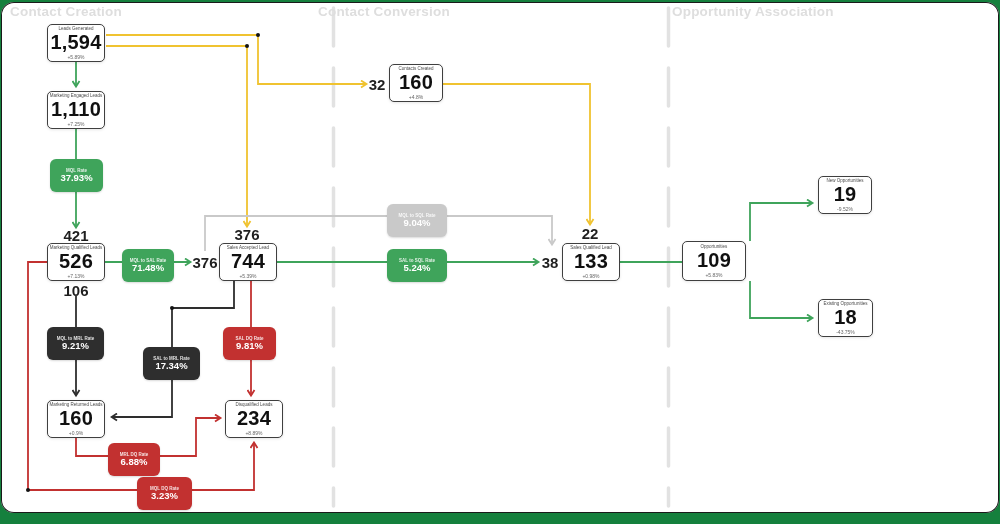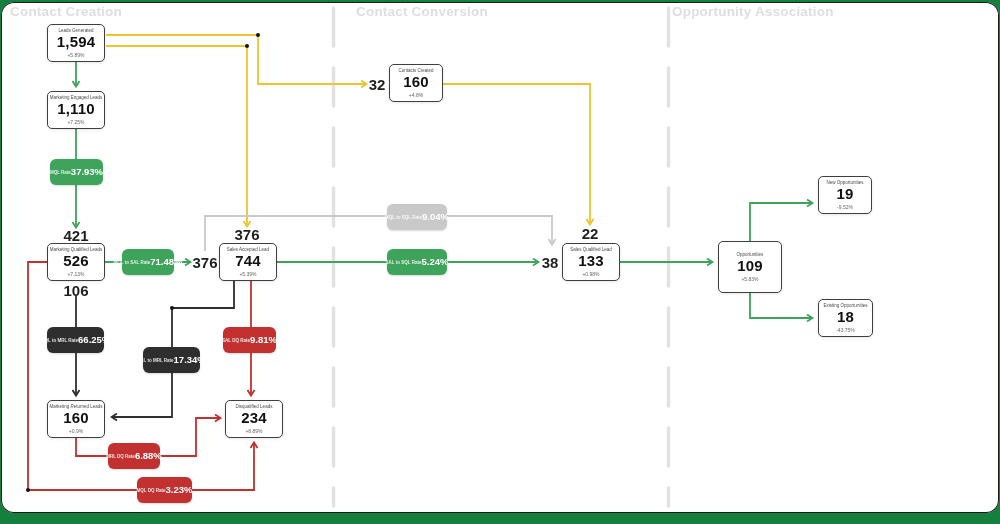--- a/index.html
+++ b/index.html
@@ -14,40 +14,40 @@
   .stroke-green { stroke:var(--green); } .stroke-yellow { stroke:var(--yellow); }
   .stroke-red   { stroke:var(--red);   } .stroke-dark   { stroke:var(--dark); }
   .stroke-grey  { stroke:var(--grey);  }
   .divider { stroke:#e2e2e2; stroke-width:3.5; stroke-linecap:round; stroke-dasharray:38 22; }
   .dot { fill:#141414; }
   .node { position:absolute; width:58px; height:38px; background:#fff;
           border:1.6px solid #3f3f3f; border-radius:5px; z-index:3;
           display:flex; flex-direction:column; align-items:center; justify-content:center;
           box-shadow:0 1px 3px rgba(0,0,0,.10); }
   .node-label { font-size:4.5px; color:#4a4a4a; white-space:nowrap; margin-bottom:1px; }
-  .node-value { font-size:15px; font-weight:700; color:#101010; line-height:1.05; letter-spacing:.2px; }
+  .node-value { font-size:20px; font-weight:700; color:#101010; line-height:1.05; letter-spacing:.2px; }
   .node-delta { font-size:5px; color:#666; margin-top:1.5px; }
-  .badge { position:absolute; height:26px; border-radius:6px; z-index:4; color:#fff;
-           display:flex; flex-direction:row; align-items:center; justify-content:center;
+  .badge { position:absolute; height:33px; border-radius:6px; z-index:4; color:#fff;
+           display:flex; flex-direction:column; align-items:center; justify-content:center;
            box-shadow:0 1px 2px rgba(0,0,0,.15); }
   .badge.green { background:var(--green); } .badge.grey { background:var(--grey); }
   .badge.dark  { background:var(--dark);  } .badge.red  { background:var(--red);text-align:right; }
   .badge-label { font-size:4.5px; font-weight:600; opacity:.85; white-space:nowrap; }
   .badge-value { font-size:9.5px; font-weight:700; line-height:1.1; }
   .flow { position:absolute; transform:translate(-50%,-50%); font-size:15px; font-weight:700;
           color:#1f1f1f; z-index:2; }
 </style>
 </head>
 <body>
 
 <div id="stage">
   <div id="canvas"></div>
 
   <div class="section-title" style="left:10px">Contact Creation</div>
-  <div class="section-title" style="left:356px">Contact Conversion</div>
+  <div class="section-title" style="left:318px">Contact Conversion</div>
   <div class="section-title" style="left:672px">Opportunity Association</div>
 
   <svg id="wires" width="1000" height="524">
     <defs>
       <marker id="arr-green" viewBox="0 0 9 9" markerWidth="9" markerHeight="9" refX="6.5" refY="4.5" orient="auto" markerUnits="userSpaceOnUse">
         <path d="M1.5,1 L7,4.5 L1.5,8" fill="none" stroke-width="1.8" class="stroke-green"></path>
         </marker>
       <marker id="arr-yellow" viewBox="0 0 9 9" markerWidth="9" markerHeight="9" refX="6.5" refY="4.5" orient="auto" markerUnits="userSpaceOnUse">
         <path d="M1.5,1 L7,4.5 L1.5,8" fill="none" stroke-width="1.8" class="stroke-yellow"></path>
         </marker>
@@ -115,21 +115,21 @@
   <div class="node" style="left:389px;top:64px;width:54px">
     <div class="node-label">Contacts Created</div>
     <div class="node-value">160</div>
     <div class="node-delta">+4.8%</div>
   </div>
   <div class="node" style="left:562px;top:243px">
     <div class="node-label">Sales Qualified Lead</div>
     <div class="node-value">133</div>
     <div class="node-delta">+0.98%</div>
   </div>
-  <div class="node" style="left:718px;top:241px;width:64px;height:52px">
+  <div class="node" style="left:682px;top:241px;width:64px;height:40px">
     <div class="node-label">Opportunities</div>
     <div class="node-value">109</div>
     <div class="node-delta">+5.83%</div>
   </div>
   <div class="node" style="left:818px;top:176px;width:54px">
     <div class="node-label">New Opportunities</div>
     <div class="node-value">19</div>
     <div class="node-delta">-9.52%</div>
   </div>
   <div class="node" style="left:818px;top:299px;width:55px">
@@ -159,21 +159,21 @@
   <div class="badge green" style="left:387px;top:249px;width:60px">
     <div class="badge-label">SAL to SQL Rate</div>
     <div class="badge-value">5.24%</div>
   </div>
   <div class="badge grey" style="left:387px;top:204px;width:60px">
     <div class="badge-label">MQL to SQL Rate</div>
     <div class="badge-value">9.04%</div>
   </div>
   <div class="badge dark" style="left:47px;top:327px;width:57px">
     <div class="badge-label">MQL to MRL Rate</div>
-    <div class="badge-value">66.25%</div>
+    <div class="badge-value">9.21%</div>
   </div>
   <div class="badge dark" style="left:143px;top:347px;width:57px">
     <div class="badge-label">SAL to MRL Rate</div>
     <div class="badge-value">17.34%</div>
   </div>
   <div class="badge red" style="left:223px;top:327px;width:53px">
     <div class="badge-label">SAL DQ Rate</div>
     <div class="badge-value">9.81%</div>
   </div>
   <div class="badge red" style="left:108px;top:443px;width:52px">

